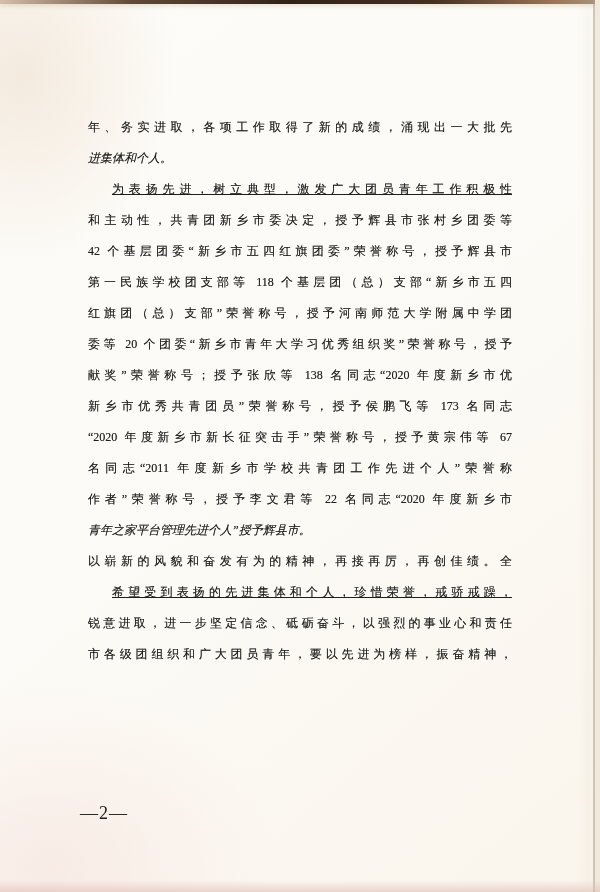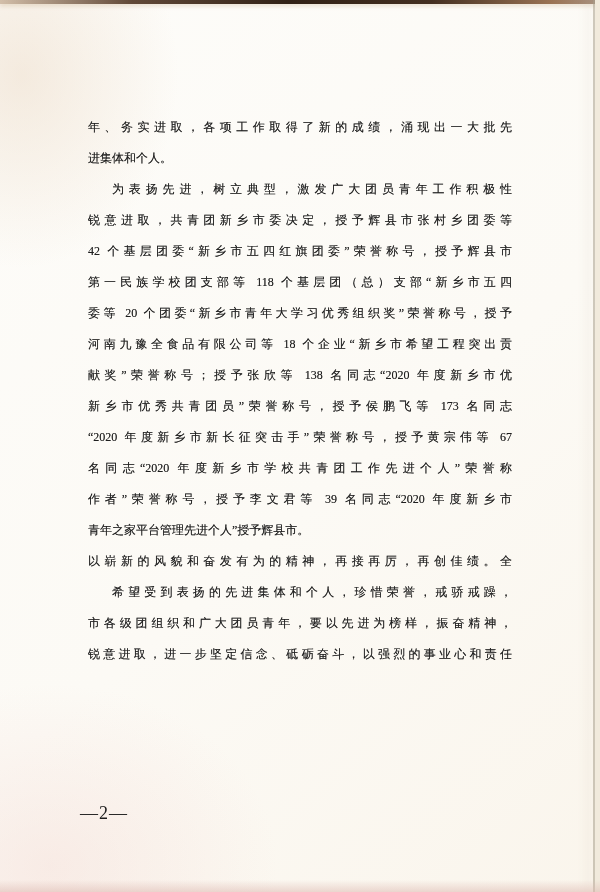--- a/index.html
+++ b/index.html
@@ -59,22 +59,22 @@
     font-size: 12px;
     line-height: 31px;
     color: #1e1e1e;
     text-shadow: 0 0 .3px rgba(30,30,30,.55);
   }
   .line {
     text-align: justify;
     text-align-last: justify;
     white-space: normal;
   }
-  .line.end { text-align-last: left; }
-  .line.indent { text-indent: 2em; }
+  .line.end { text-align-last: left; font-style: italic; }
+  .line.indent { text-indent: 2em; text-decoration: underline; }
   .footer {
     position: absolute;
     left: 80px;
     top: 803px;
     font-family: "Liberation Serif", "DejaVu Serif", serif;
     font-size: 18px;
     letter-spacing: 1px;
     color: #1c1c1c;
   }
 </style>
@@ -86,31 +86,31 @@
   <div class="bl-tint"></div>
   <div class="top-edge"></div>
   <div class="right-line"></div>
   <div class="right-strip"></div>
   <div class="bottom-tint"></div>
 
   <div class="text-block">
       <div class="line">年、务实进取，各项工作取得了新的成绩，涌现出一大批先</div>
       <div class="line end">进集体和个人。</div>
       <div class="line indent">为表扬先进，树立典型，激发广大团员青年工作积极性</div>
-      <div class="line">锐意进取，共青团新乡市委决定，授予辉县市张村乡团委等</div>
+      <div class="line">和主动性，共青团新乡市委决定，授予辉县市张村乡团委等</div>
       <div class="line">42 个基层团委“新乡市五四红旗团委”荣誉称号，授予辉县市</div>
       <div class="line">第一民族学校团支部等 118 个基层团（总）支部“新乡市五四</div>
+      <div class="line">红旗团（总）支部”荣誉称号，授予河南师范大学附属中学团</div>
       <div class="line">委等 20 个团委“新乡市青年大学习优秀组织奖”荣誉称号，授予</div>
-      <div class="line">河南九豫全食品有限公司等 18 个企业“新乡市希望工程突出贡</div>
       <div class="line">献奖”荣誉称号；授予张欣等 138 名同志“2020 年度新乡市优</div>
       <div class="line">新乡市优秀共青团员”荣誉称号，授予侯鹏飞等 173 名同志</div>
       <div class="line">“2020 年度新乡市新长征突击手”荣誉称号，授予黄宗伟等 67</div>
-      <div class="line">名同志“2020 年度新乡市学校共青团工作先进个人”荣誉称</div>
-      <div class="line">作者”荣誉称号，授予李文君等 39 名同志“2020 年度新乡市</div>
+      <div class="line">名同志“2011 年度新乡市学校共青团工作先进个人”荣誉称</div>
+      <div class="line">作者”荣誉称号，授予李文君等 22 名同志“2020 年度新乡市</div>
       <div class="line end">青年之家平台管理先进个人”授予辉县市。</div>
       <div class="line">以崭新的风貌和奋发有为的精神，再接再厉，再创佳绩。全</div>
       <div class="line indent">希望受到表扬的先进集体和个人，珍惜荣誉，戒骄戒躁，</div>
+      <div class="line">锐意进取，进一步坚定信念、砥砺奋斗，以强烈的事业心和责任</div>
       <div class="line">市各级团组织和广大团员青年，要以先进为榜样，振奋精神，</div>
-      <div class="line">锐意进取，进一步坚定信念、砥砺奋斗，以强烈的事业心和责任</div>
     </div>
 
   <div class="footer">—2—</div>
 </div>
 
 </body></html>

